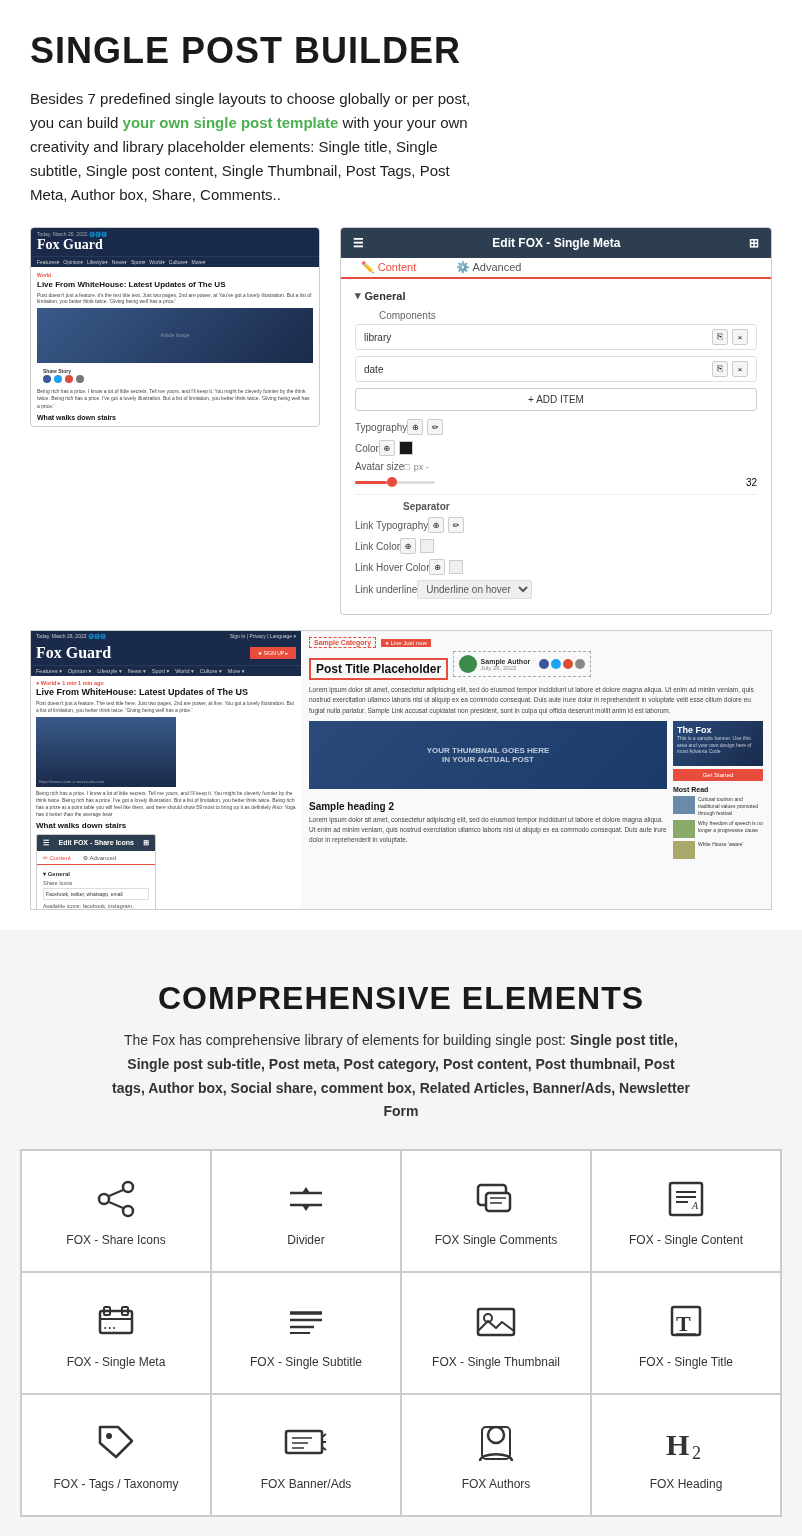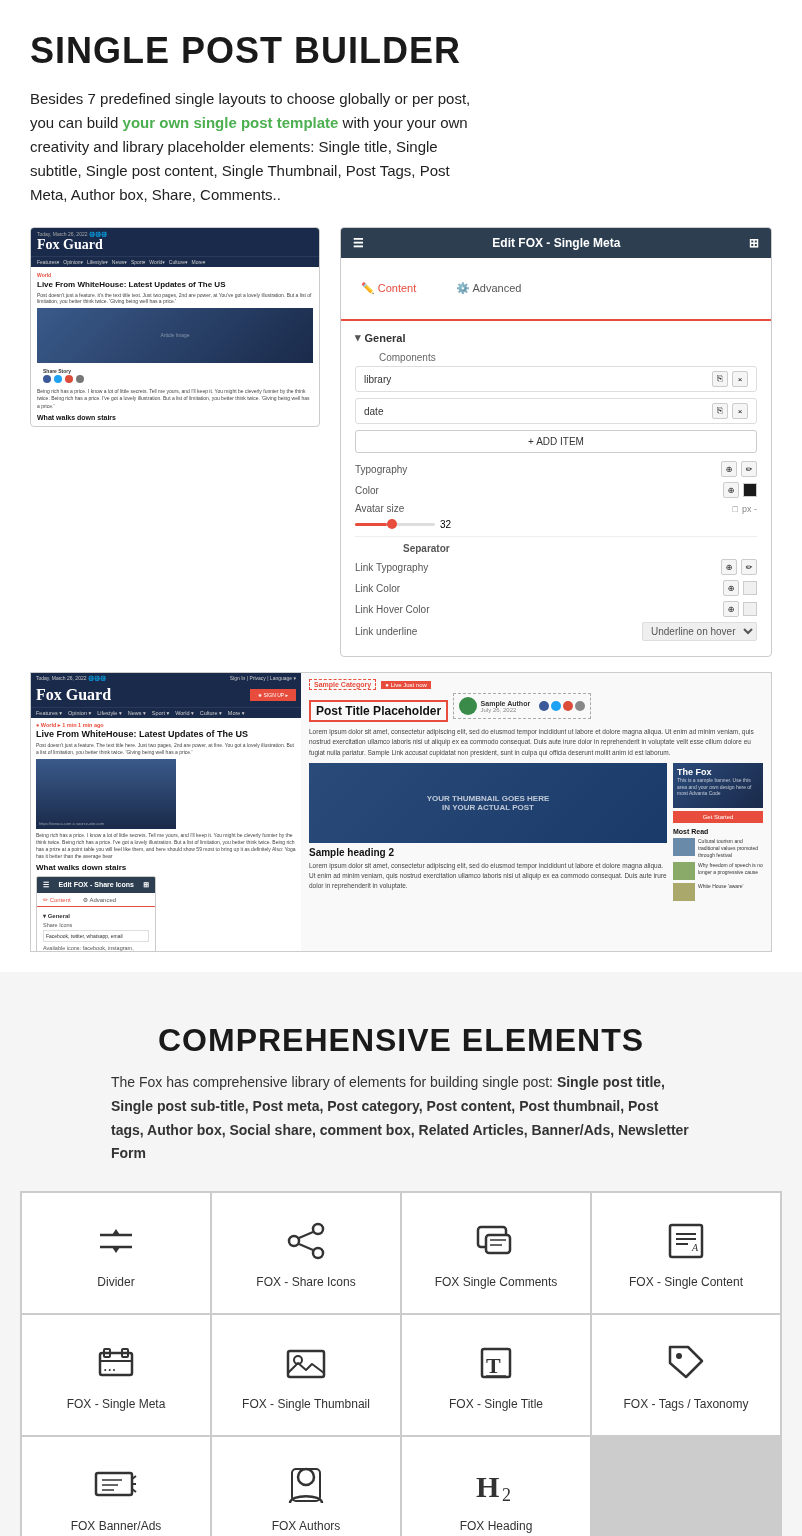--- a/index.html
+++ b/index.html
@@ -84,37 +84,37 @@
       background: #2c3e50;
       color: #fff;
       padding: 8px 12px;
       display: flex;
       align-items: center;
       justify-content: space-between;
       font-size: 12px;
       font-weight: bold;
     }
     .panel-tabs { display: flex; border-bottom: 2px solid #e74c3c; }
-    .panel-tab { padding: 24px 20px; font-size: 11px; color: #555; cursor: pointer; border-bottom: 2px solid transparent; margin-bottom: -2px; }
+    .panel-tab { padding: 3px 20px; font-size: 11px; color: #555; cursor: pointer; border-bottom: 2px solid transparent; margin-bottom: -2px; }
     .panel-tab.active { color: #e74c3c; border-bottom-color: #e74c3c; }
     .panel-body { padding: 10px 14px; }
     .panel-section-title { font-size: 11px; font-weight: bold; color: #333; margin-bottom: 8px; display: flex; align-items: center; gap: 4px; }
     .panel-section-title::before { content: '▾'; color: #555; }
     .panel-label { font-size: 10px; color: #666; margin-bottom: 3px; margin-left: 24px; }
     .panel-row { display: flex; align-items: center; justify-content: space-between; margin-bottom: 6px; padding: 4px 8px; border: 1px solid #ddd; border-radius: 3px; }
     .panel-row-label { font-size: 10px; color: #333; }
     .panel-row-actions { display: flex; gap: 4px; }
     .panel-row-btn { width: 16px; height: 16px; border: 1px solid #ccc; border-radius: 2px; background: #f5f5f5; display: flex; align-items: center; justify-content: center; font-size: 8px; cursor: pointer; }
     .add-item-btn { background: #fff; border: 1px solid #ccc; border-radius: 3px; padding: 5px 10px; font-size: 10px; color: #333; cursor: pointer; width: 100%; text-align: center; margin-bottom: 8px; }
-    .panel-field-row { display: flex; align-items: center; justify-content: space-between; margin-bottom: 5px; }
+    .panel-field-row { display: flex; align-items: center; margin-bottom: 5px; }
     .panel-field-label { font-size: 10px; color: #555; }
     .panel-field-value { display: flex; align-items: center; gap: 4px; }
     .color-box { width: 14px; height: 14px; background: #1a1a1a; border: 1px solid #ccc; }
     .color-box.light { background: #f0f0f0; }
-    .slider-area { display: flex; align-items: center; gap: 5px; }
+    .slider-area { display: flex; align-items: center; gap: 5px; justify-content: space-between; }
     .slider-track { width: 80px; height: 3px; background: #ddd; border-radius: 2px; position: relative; }
     .slider-fill { width: 40%; height: 100%; background: #e74c3c; border-radius: 2px; }
     .slider-thumb { position: absolute; top: -4px; left: 40%; width: 10px; height: 10px; border-radius: 50%; background: #e74c3c; }
     .panel-separator { border-top: 1px solid #eee; margin: 6px 0; }
     .underline-select { font-size: 10px; color: #555; border: 1px solid #ddd; padding: 2px 4px; border-radius: 2px; }
 
     
     .composite-screenshot {
       display: flex;
       gap: 0;
@@ -143,21 +143,21 @@
     }
     .section-title-2 {
       font-size: 32px;
       font-weight: 900;
       text-align: center;
       color: #1a1a1a;
       letter-spacing: 1px;
       margin-bottom: 12px;
     }
     .section-desc {
-      text-align: left;
+      text-align: center;
       font-size: 14px;
       color: #333;
       line-height: 1.7;
       max-width: 580px;
       margin: 0 auto 25px auto;
     }
     .section-desc strong { font-weight: bold; }
 
     
     .elements-grid {
@@ -409,21 +409,21 @@
         <div style="display:flex; gap:2px; margin-left:5px;">
           <div style="width:10px; height:10px; border-radius:50%; background:#3b5998;"></div>
           <div style="width:10px; height:10px; border-radius:50%; background:#1da1f2;"></div>
           <div style="width:10px; height:10px; border-radius:50%; background:#dd4b39;"></div>
           <div style="width:10px; height:10px; border-radius:50%; background:#888;"></div>
         </div>
       </div>
       <div style="font-size:6.5px; color:#444; line-height:1.6; margin-bottom:5px;">Lorem ipsum dolor sit amet, consectetur adipiscing elit, sed do eiusmod tempor incididunt ut labore et dolore magna aliqua. Ut enim ad minim veniam, quis nostrud exercitation ullamco laboris nisi ut aliquip ex ea commodo consequat. Duis aute irure dolor in reprehenderit in voluptate velit esse cillum dolore eu fugiat nulla pariatur. Sample Link accusat cupidatat non president, sunt in culpa qui officia deserunt mollit anim id est laborum.</div>
       <div style="display:flex; gap:6px;">
         <div style="flex:1;">
-          <div style="width:100%; height:80px; background:linear-gradient(135deg,#2a4a7a,#1a3a6a); display:flex; align-items:center; justify-content:center; margin-bottom:4px; position:relative;">
+          <div style="width:100%; height:68px; background:linear-gradient(135deg,#2a4a7a,#1a3a6a); display:flex; align-items:center; justify-content:center; margin-bottom:12px; position:relative;">
             <div style="color:rgba(255,255,255,0.7); font-size:8px; font-weight:bold; text-align:center; padding:5px;">YOUR THUMBNAIL GOES HERE<br>IN YOUR ACTUAL POST</div>
           </div>
           <div style="font-size:10px; font-weight:bold; color:#111; margin-bottom:3px;">Sample heading 2</div>
           <div style="font-size:6.5px; color:#444; line-height:1.5;">Lorem ipsum dolor sit amet, consectetur adipiscing elit, sed do eiusmod tempor incididunt ut labore et dolore magna aliqua. Ut enim ad minim veniam, quis nostrud exercitation ullamco laboris nisi ut aliquip ex ea commodo consequat. Duis aute irure dolor in reprehenderit in voluptate.</div>
         </div>
 
         <div style="width:90px; flex-shrink:0;">
           <div style="background:linear-gradient(135deg,#2a4a7a,#1a2a4a); height:45px; display:flex; align-items:flex-start; padding:4px; flex-direction:column; margin-bottom:3px;">
             <div style="color:#fff; font-size:9px; font-weight:bold;">The Fox</div>
             <div style="color:rgba(255,255,255,0.7); font-size:5px; line-height:1.3;">This is a sample banner. Use this area and your own design here of most Advanta Code</div>
@@ -452,45 +452,45 @@
   <h2 class="section-title-2">COMPREHENSIVE ELEMENTS</h2>
   <p class="section-desc">
     The Fox has comprehensive library of elements for building single post: <strong>Single post title, Single post sub-title, Post meta, Post category, Post content, Post thumbnail, Post tags, Author box, Social share, comment box, Related Articles, Banner/Ads, Newsletter Form</strong>
   </p>
 
   <div class="elements-grid">
 
     <div class="element-card">
       <div class="element-icon">
         <svg class="icon-svg" viewBox="0 0 48 48" fill="none" xmlns="http://www.w3.org/2000/svg">
-          <line x1="8" y1="18" x2="40" y2="18" stroke="#333" stroke-width="2.5"></line>
-          <polygon points="24,12 28,18 20,18" fill="#333"></polygon>
-          <line x1="8" y1="30" x2="40" y2="30" stroke="#333" stroke-width="2.5"></line>
-          <polygon points="24,36 28,30 20,30" fill="#333"></polygon>
-        </svg>
-      </div>
-      <div class="element-label">Divider</div>
-    </div>
-
-    <div class="element-card">
-      <div class="element-icon">
-        <svg class="icon-svg" viewBox="0 0 48 48" fill="none" xmlns="http://www.w3.org/2000/svg">
           <circle cx="36" cy="12" r="5" stroke="#333" stroke-width="2.5"></circle>
           <circle cx="12" cy="24" r="5" stroke="#333" stroke-width="2.5"></circle>
           <circle cx="36" cy="36" r="5" stroke="#333" stroke-width="2.5"></circle>
           <line x1="17" y1="21" x2="31" y2="15" stroke="#333" stroke-width="2"></line>
           <line x1="17" y1="27" x2="31" y2="33" stroke="#333" stroke-width="2"></line>
         </svg>
       </div>
       <div class="element-label">FOX - Share Icons</div>
     </div>
 
     <div class="element-card">
       <div class="element-icon">
         <svg class="icon-svg" viewBox="0 0 48 48" fill="none" xmlns="http://www.w3.org/2000/svg">
+          <line x1="8" y1="18" x2="40" y2="18" stroke="#333" stroke-width="2.5"></line>
+          <polygon points="24,12 28,18 20,18" fill="#333"></polygon>
+          <line x1="8" y1="30" x2="40" y2="30" stroke="#333" stroke-width="2.5"></line>
+          <polygon points="24,36 28,30 20,30" fill="#333"></polygon>
+        </svg>
+      </div>
+      <div class="element-label">Divider</div>
+    </div>
+
+    <div class="element-card">
+      <div class="element-icon">
+        <svg class="icon-svg" viewBox="0 0 48 48" fill="none" xmlns="http://www.w3.org/2000/svg">
           <rect x="6" y="10" width="28" height="20" rx="3" stroke="#333" stroke-width="2.5"></rect>
           <rect x="14" y="18" width="24" height="18" rx="3" stroke="#333" stroke-width="2.5" fill="white"></rect>
           <line x1="18" y1="23" x2="34" y2="23" stroke="#333" stroke-width="1.5"></line>
           <line x1="18" y1="28" x2="30" y2="28" stroke="#333" stroke-width="1.5"></line>
         </svg>
       </div>
       <div class="element-label">FOX Single Comments</div>
     </div>
 
     <div class="element-card">
@@ -512,20 +512,31 @@
           <rect x="8" y="14" width="32" height="22" rx="2" stroke="#333" stroke-width="2.5"></rect>
           <rect x="12" y="10" width="6" height="8" rx="1" stroke="#333" stroke-width="2"></rect>
           <rect x="30" y="10" width="6" height="8" rx="1" stroke="#333" stroke-width="2"></rect>
           <line x1="8" y1="22" x2="40" y2="22" stroke="#333" stroke-width="2"></line>
           <text x="12" y="33" font-size="7" fill="#333">• • •</text>
         </svg>
       </div>
       <div class="element-label">FOX - Single Meta</div>
     </div>
 
+    <div class="element-card">
+      <div class="element-icon">
+        <svg class="icon-svg" viewBox="0 0 48 48" fill="none" xmlns="http://www.w3.org/2000/svg">
+          <line x1="8" y1="16" x2="40" y2="16" stroke="#333" stroke-width="3.5"></line>
+          <line x1="8" y1="23" x2="40" y2="23" stroke="#333" stroke-width="2.5"></line>
+          <line x1="8" y1="30" x2="32" y2="30" stroke="#333" stroke-width="2.5"></line>
+          <line x1="8" y1="36" x2="28" y2="36" stroke="#333" stroke-width="2"></line>
+        </svg>
+      </div>
+      <div class="element-label">FOX - Single Subtitle</div>
+    </div>
 
     <div class="element-card">
       <div class="element-icon">
         <svg class="icon-svg" viewBox="0 0 48 48" fill="none" xmlns="http://www.w3.org/2000/svg">
           <rect x="6" y="12" width="36" height="26" rx="2" stroke="#333" stroke-width="2.5"></rect>
           <circle cx="16" cy="21" r="4" stroke="#333" stroke-width="2"></circle>
           <polyline points="6,34 16,24 24,31 30,25 42,34" stroke="#333" stroke-width="2" stroke-linejoin="round"></polyline>
         </svg>
       </div>
       <div class="element-label">FOX - Single Thumbnail</div>

